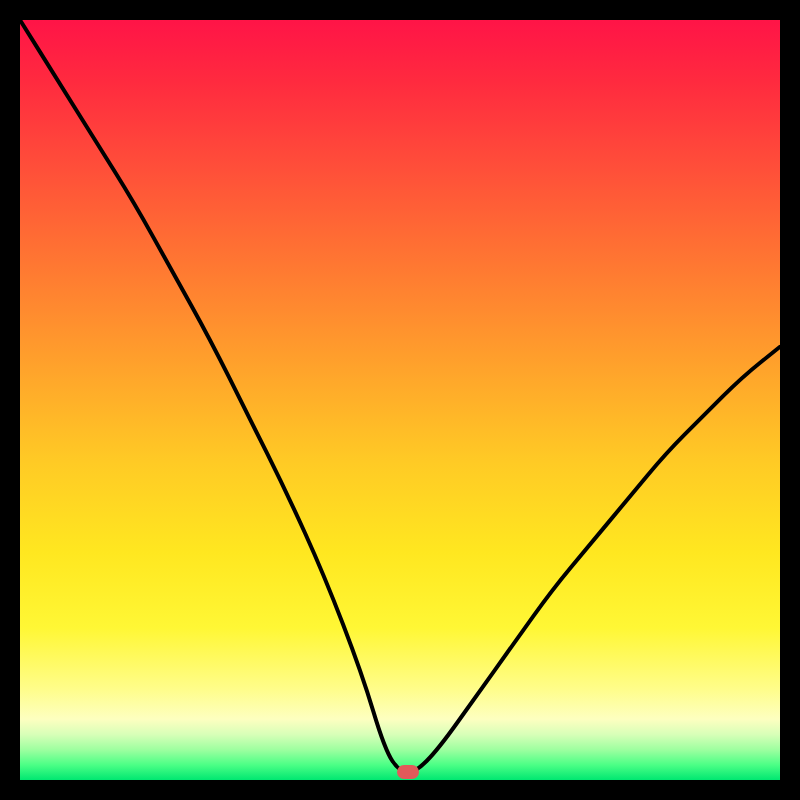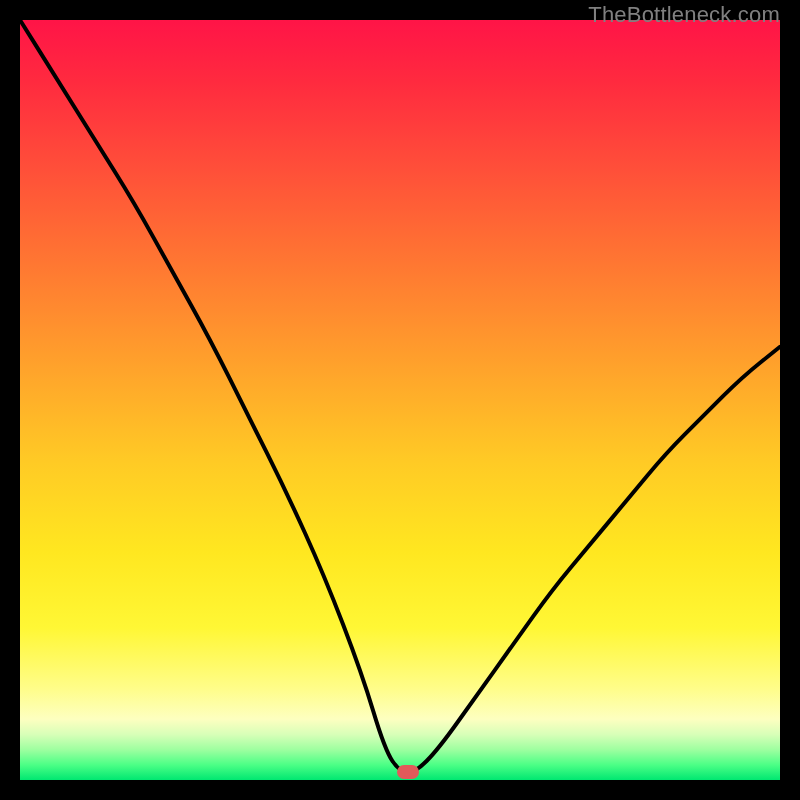--- a/index.html
+++ b/index.html
@@ -78,15 +78,14 @@
   <div class="plot-area">
 
     <svg class="curve" viewBox="0 0 760 760" preserveAspectRatio="none">
       <path id="curve-path" fill="none" stroke="#000000" stroke-width="4" stroke-linejoin="round" stroke-linecap="round" d="M 0 0 Q 0 0 19 30.399999999999977 Q 38 60.799999999999955 57 91.19999999999999 Q 76 121.60000000000002 95 152 Q 114 182.39999999999998 133 216.59999999999997 Q 152 250.79999999999995 171 285 Q 190 319.20000000000005 209 357.20000000000005 Q 228 395.2 247 433.2 Q 266 471.2 285 513 Q 304 554.8 323 604.2 Q 342 653.6 353.4 691.6 Q 364.8 729.6 372.4 741 Q 380 752.4 387.6 752.4 Q 395.2 752.4 406.6 741 Q 418.00000000000006 729.6 437 703 Q 456 676.4 475 649.8 Q 494 623.2 513 596.6 Q 532 570 551 547.2 Q 570 524.4 589 501.6 Q 608 478.8 627 456 Q 646 433.2 665 414.2 Q 684 395.2 703 376.2 Q 722 357.2 741 342 T 760 326.8"></path>
     </svg>
 
     <div class="marker" id="min-marker" style="left: 387.6px; top: 752.4px; background: rgb(225, 90, 90);"></div>
 
   </div>
 
-  <div class="watermark">TheBottleneck.com</div>
 
 </div>
 
 </body></html>

